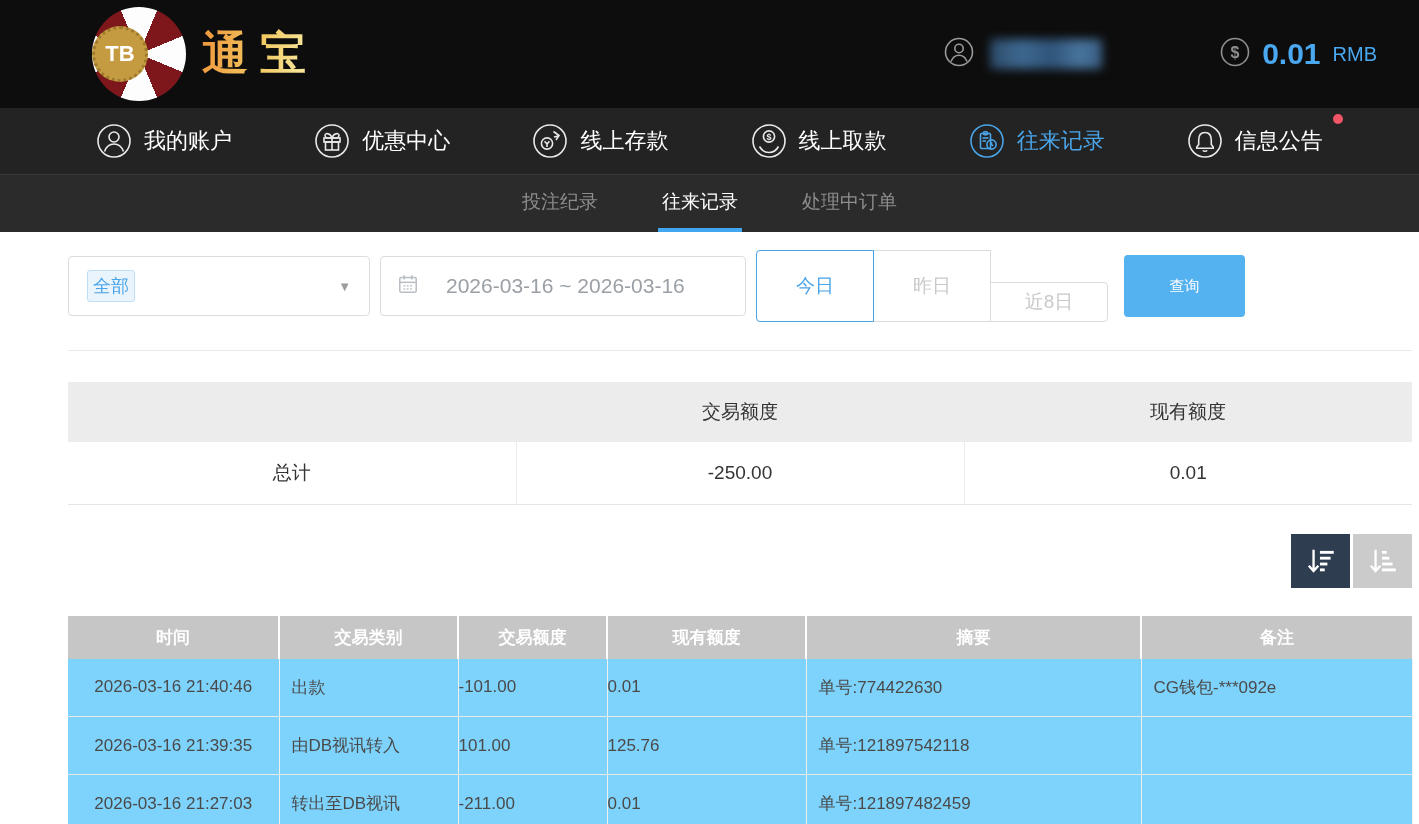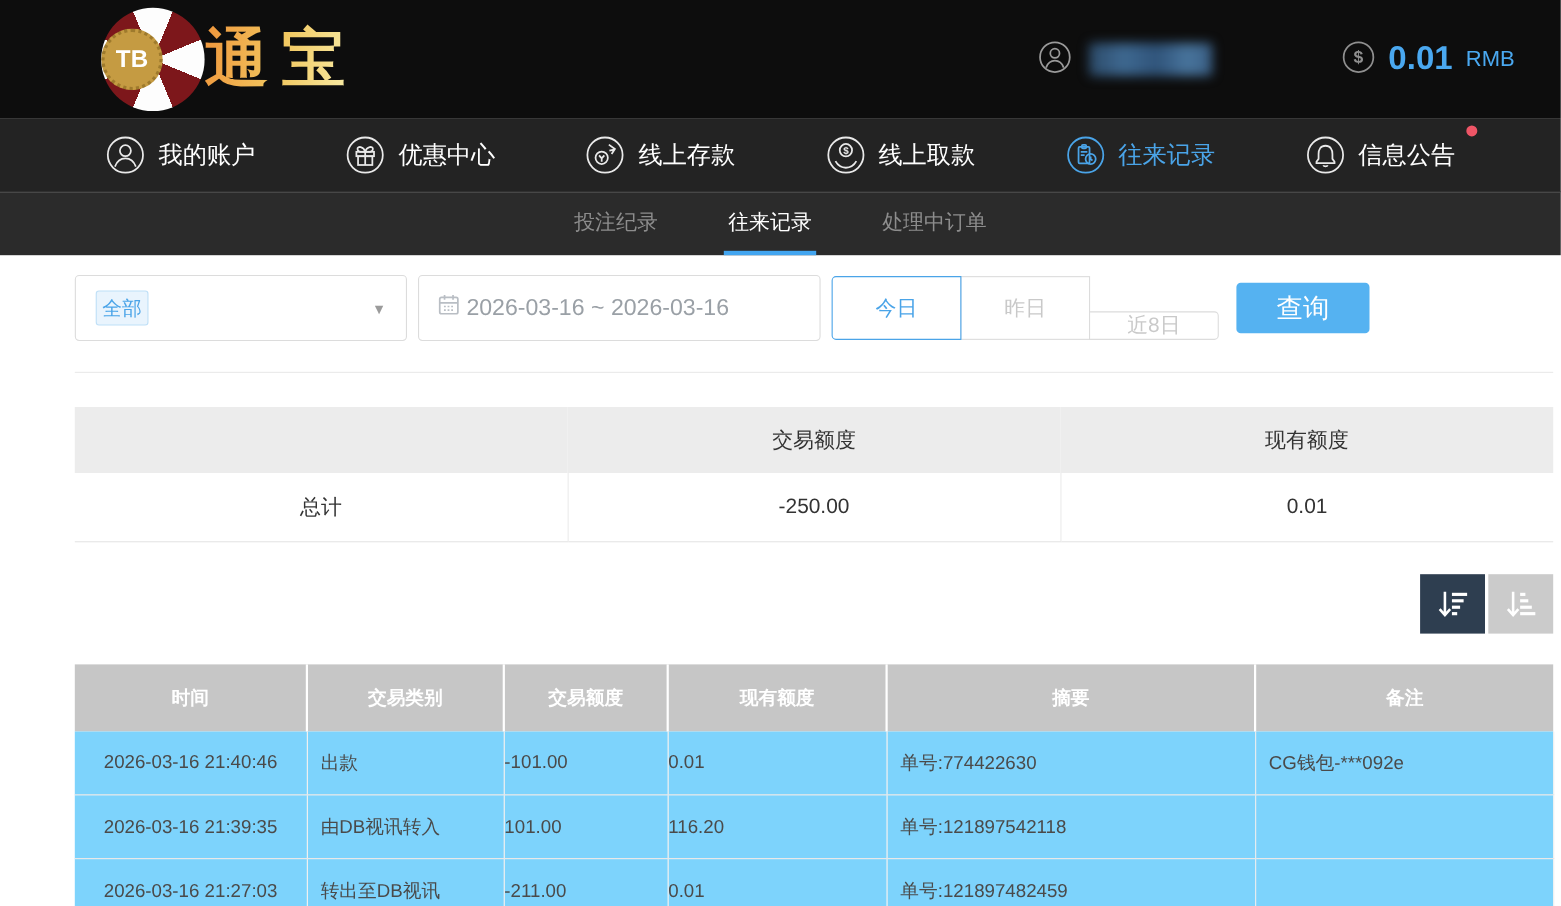--- a/index.html
+++ b/index.html
@@ -10,21 +10,21 @@
   
   .topbar { height:108px; background:#0d0d0d; display:flex; align-items:center;
             justify-content:space-between; padding:0 42px 0 92px; }
   .logo { display:flex; align-items:center; cursor:pointer; }
   .chip { width:94px; height:94px; border-radius:50%; flex:0 0 auto;
           background:repeating-conic-gradient(from -22.5deg, #fdfdfd 0 45deg, #7d171b 45deg 90deg);
           display:flex; align-items:center; justify-content:flex-start; }
   .chip-inner { width:56px; height:56px; border-radius:50%; background:#c59b42;
                 border:3px dotted #9e7a2c; color:#fff; font-weight:bold; font-size:22px;
                 display:flex; align-items:center; justify-content:center; }
-  .brand { font-size:58px; font-weight:bold; letter-spacing:12px;
+  .brand { font-size:46px; font-weight:bold; margin-left:16px; letter-spacing:12px;
            font-family:"DejaVu Serif", serif; color:#edc35f; }
   @supports (-webkit-background-clip:text) {
     .brand { background:linear-gradient(100deg,#ef9a3f 5%,#f2c860 50%,#f8eda9 95%);
              -webkit-background-clip:text; background-clip:text; color:transparent; }
   }
   .top-right { display:flex; align-items:center; gap:118px; }
   .user { display:flex; align-items:center; gap:16px; cursor:pointer; color:#9a9a9a; }
   .blurname { width:112px; height:30px; border-radius:3px;
               background:linear-gradient(90deg,#2c4a68,#3e6890 28%,#30547a 55%,#48749c 80%,#3a5e84);
               filter:blur(5px); }
@@ -54,50 +54,50 @@
   main { padding:18px 0 0 68px; }
   .filters { display:flex; align-items:center; width:1344px; padding-bottom:28px;
              border-bottom:1px solid #e9e9e9; }
   .select-box { width:302px; height:60px; border:1px solid #dcdcdc; border-radius:4px;
                 display:flex; align-items:center; justify-content:space-between;
                 padding:0 18px; cursor:pointer; background:#fff; }
   .chip-tag { background:#e9f4fd; border:1px solid #bedff7; color:#4aa4e8; font-size:18px;
               padding:3px 5px; border-radius:3px; }
   .caret { color:#9b9b9b; font-size:13px; }
   .date-box { width:366px; height:60px; border:1px solid #dcdcdc; border-radius:4px;
-              display:flex; align-items:center; gap:5px; padding:0 16px; margin-left:10px;
+              display:flex; align-items:center; gap:27px; padding:0 16px; margin-left:10px;
               color:#9aa0a6; font-size:21px; cursor:pointer; background:#fff; }
-  .quick-group { display:flex; margin-left:10px; height:58px; }
+  .quick-group { display:flex; margin-left:10px; height:72px; }
   .quick-btn { width:118px; display:flex; align-items:center; justify-content:center;
                font-size:19px; color:#c9c9c9; border:1px solid #dcdcdc; background:#fff;
                cursor:pointer; margin-left:-1px; }
   .quick-btn:first-child { border-radius:4px 0 0 4px; margin-left:0; }
   .quick-btn:last-child { border-radius:0 4px 4px 0;margin-top:32px; }
   .quick-btn.active { border-color:#4aa4e8; color:#4aa4e8; z-index:1; border-radius:4px 0 0 4px; }
-  .search-btn { width:121px; height:46px; margin-left:16px; background:#55b2f1; color:#fff;
-                font-size:24px; border:none; border-radius:4px; cursor:pointer; }
+  .search-btn { width:121px; height:62px; margin-left:16px; background:#55b2f1; color:#fff;
+                font-size:15px; border:none; border-radius:4px; cursor:pointer; }
 
   
   table { border-collapse:collapse; table-layout:fixed; }
   .summary { margin-top:31px; width:1344px; font-size:19px; color:#333; }
   .summary th { background:#ececec; height:60px; font-weight:normal; text-align:center; }
   .summary td { height:62px; text-align:center; border-bottom:1px solid #e5e5e5;
                 background:#fff; }
   .summary td + td { border-left:1px solid #ebebeb; }
 
   
   .sort-row { margin-top:29px; width:1344px; display:flex; justify-content:flex-end; gap:3px; }
   .sort-btn { width:59px; height:54px; display:flex; align-items:center; justify-content:center;
               border:none; cursor:pointer; }
   .sort-btn.desc { background:#2e3e50; }
   .sort-btn.asc  { background:#cbcbcb; }
 
   
   .records { margin-top:28px; width:1344px; font-size:17px; color:#4a4a4a; }
-  .records th { background:#c6c6c6; color:#fff; height:61px; font-weight:bold;
+  .records th { background:#c6c6c6; color:#fff; height:43px; font-weight:bold;
                 border-right:2px solid #fff; font-size:17px; }
   .records th:last-child { border-right:none; }
   .records td { height:58px; border-bottom:1px solid #e8e8e8; border-right:1px solid #efefef;
                 background:#7dd3fc; }
   .al-c { text-align:center; }
   .al-l { text-align:left; padding-left:12px; }
   .al-r { text-align:left; padding-right:14px;margin-left:24px; }
 </style>
 </head>
 <body>
@@ -314,21 +314,21 @@
           <td class="al-l">出款</td>
           <td class="al-r">-101.00</td>
           <td class="al-r">0.01</td>
           <td class="al-l">单号:774422630</td>
           <td class="al-l">CG钱包-***092e</td>
         </tr>
         <tr>
           <td class="al-c">2026-03-16 21:39:35</td>
           <td class="al-l">由DB视讯转入</td>
           <td class="al-r">101.00</td>
-          <td class="al-r">116.20</td>
+          <td class="al-r">125.76</td>
           <td class="al-l">单号:121897542118</td>
           <td class="al-l"></td>
         </tr>
         <tr>
           <td class="al-c">2026-03-16 21:27:03</td>
           <td class="al-l">转出至DB视讯</td>
           <td class="al-r">-211.00</td>
           <td class="al-r">0.01</td>
           <td class="al-l">单号:121897482459</td>
           <td class="al-l"></td>

